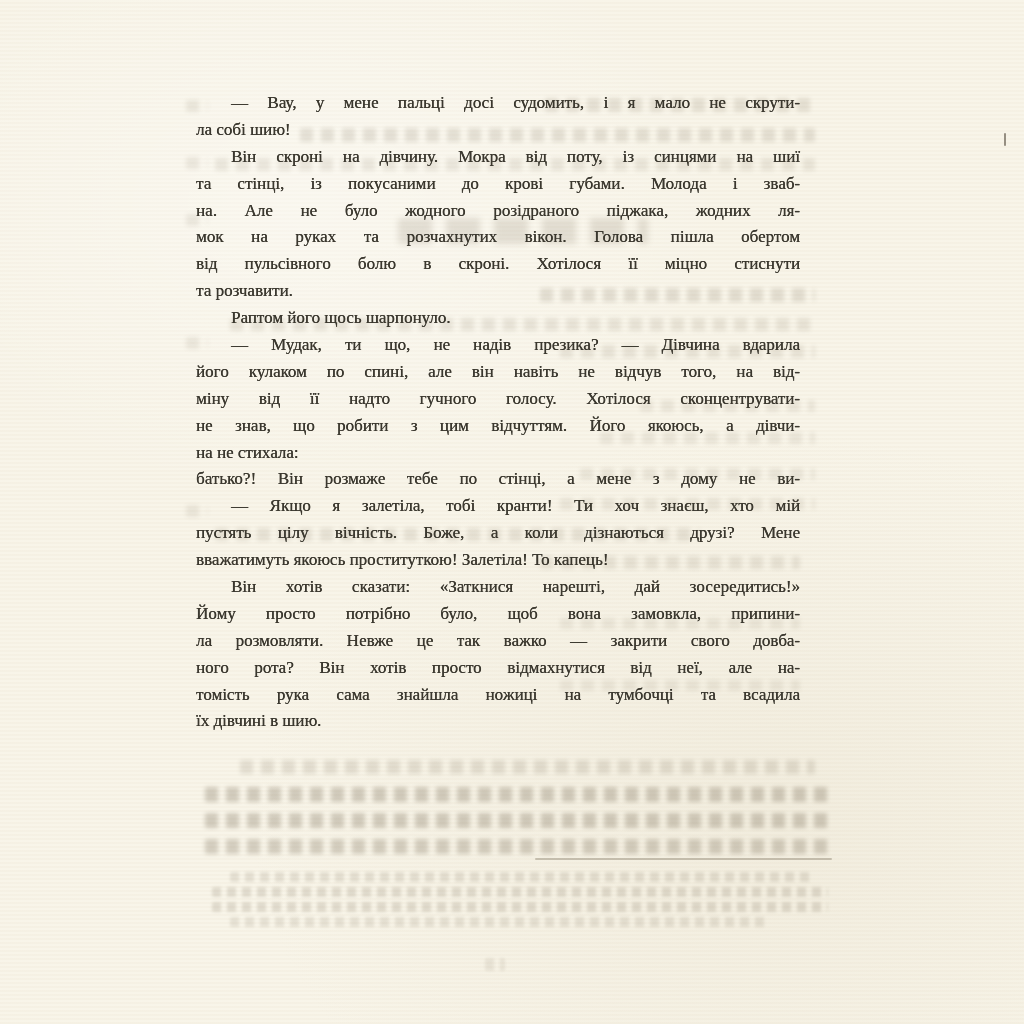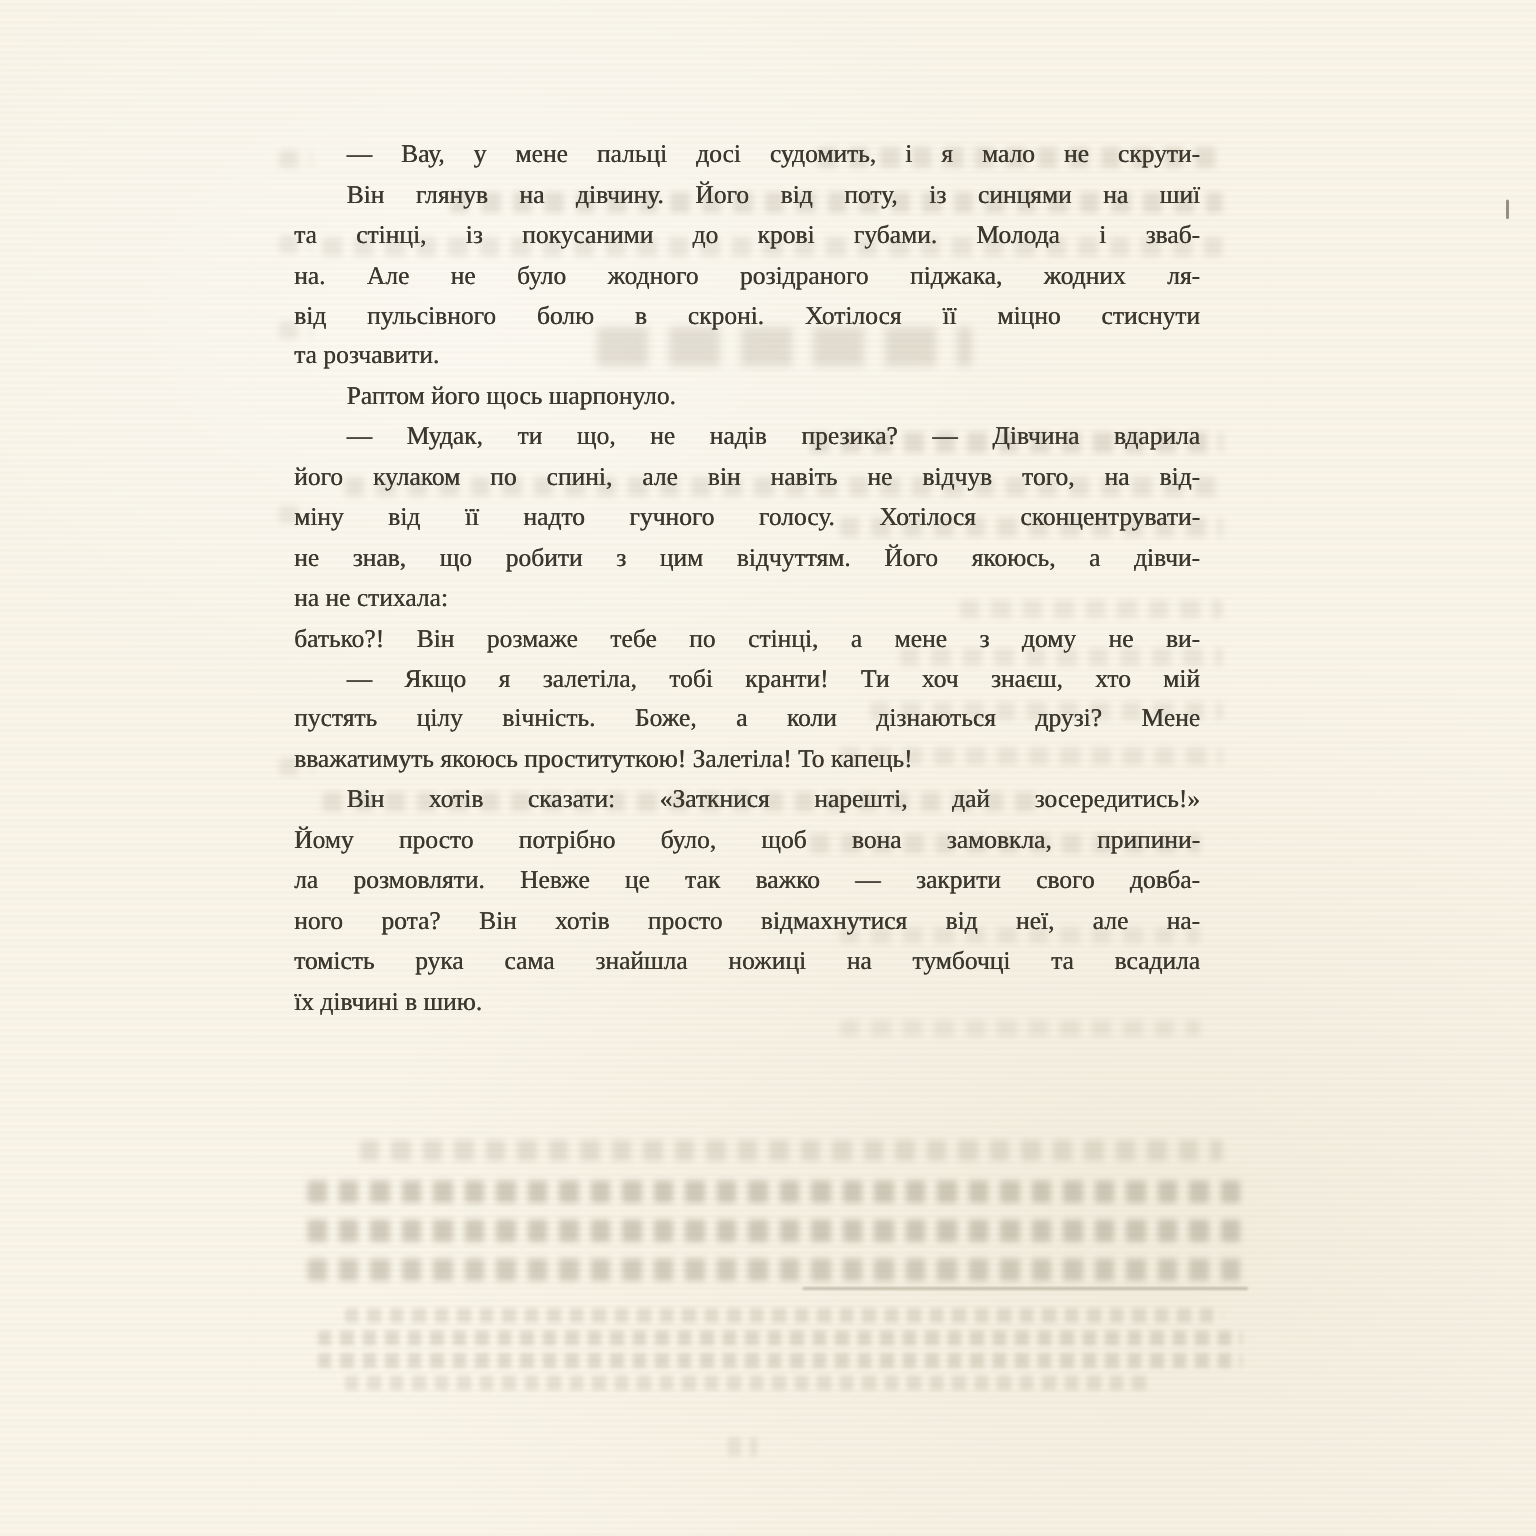--- a/index.html
+++ b/index.html
@@ -104,25 +104,27 @@
 <div class="ghost" style="left:186px; top:157px; width:22px; height:12px; opacity:.10;"></div>
 <div class="ghost" style="left:186px; top:214px; width:22px; height:12px; opacity:.10;"></div>
 <div class="ghost" style="left:186px; top:337px; width:22px; height:12px; opacity:.10;"></div>
 <div class="ghost" style="left:186px; top:505px; width:22px; height:12px; opacity:.10;"></div>
 
 <div class="artifact" style="left:1004px; top:133px; width:2px; height:13px;"></div>
 
 <div class="text-block">
     <div class="para">
       <div class="line first">— Вау, у мене пальці досі судомить, і я мало не скрути-</div>
+      <div class="line last">ла собі шию!</div>
     </div>
     <div class="para">
-      <div class="line first">Він глянув на дівчину. Його від поту, із синцями на шиї</div>
+      <div class="line first">Він скроні на дівчину. Мокра від поту, із синцями на шиї</div>
       <div class="line">та стінці, із покусаними до крові губами. Молода і зваб-</div>
       <div class="line">на. Але не було жодного розідраного піджака, жодних ля-</div>
+      <div class="line">мок на руках та розчахнутих вікон. Голова пішла обертом</div>
       <div class="line">від пульсівного болю в скроні. Хотілося її міцно стиснути</div>
       <div class="line last">та розчавити.</div>
     </div>
     <div class="para">
       <div class="line first last">Раптом його щось шарпонуло.</div>
     </div>
     <div class="para">
       <div class="line first">— Мудак, ти що, не надів презика? — Дівчина вдарила</div>
       <div class="line">його кулаком по спині, але він навіть не відчув того, на від-</div>
       <div class="line">міну від її надто гучного голосу. Хотілося сконцентрувати-</div>

